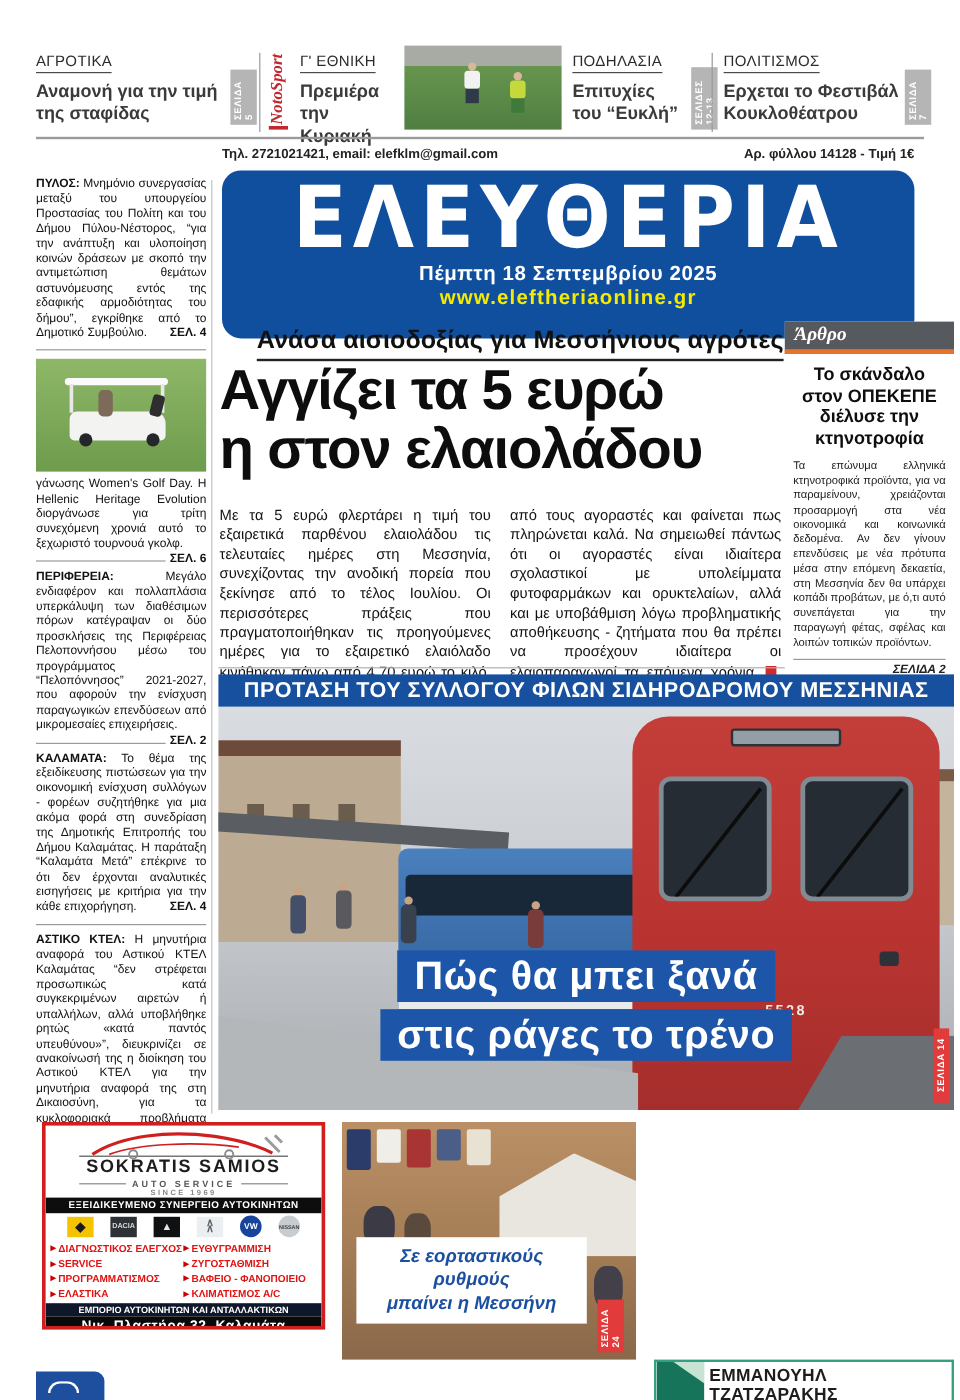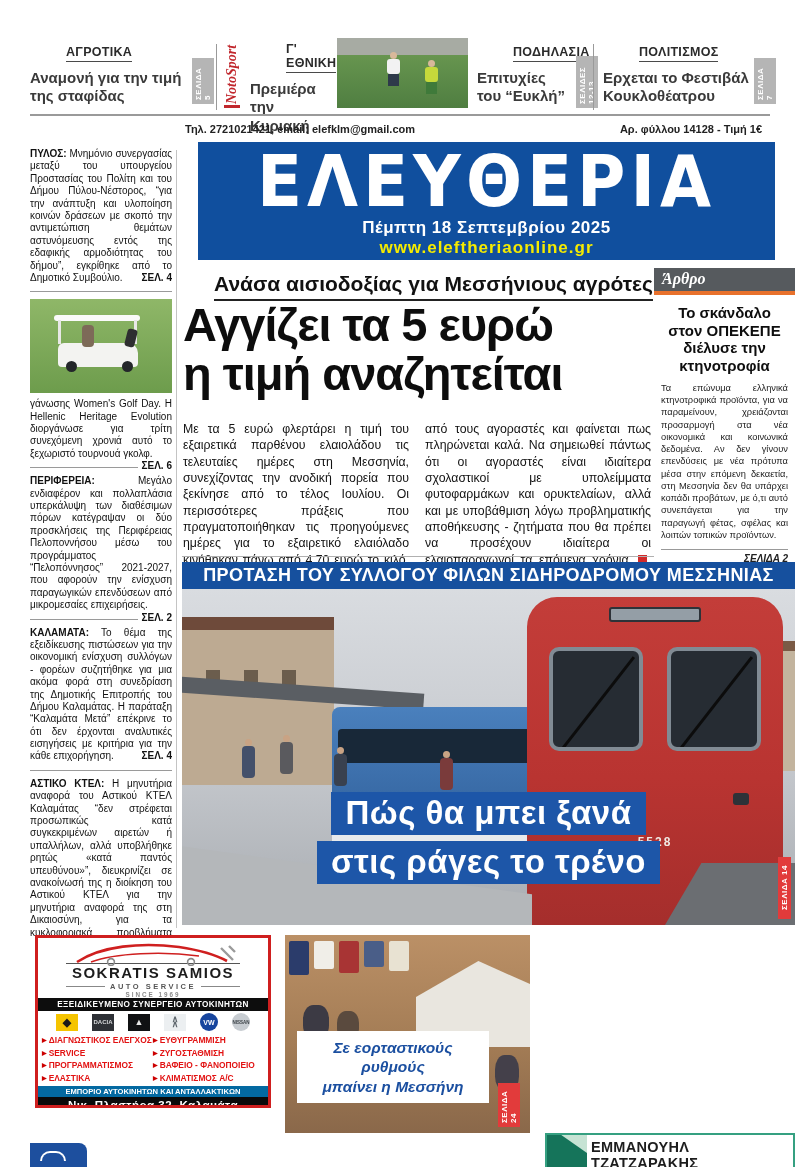--- a/index.html
+++ b/index.html
@@ -5,22 +5,22 @@
   * { margin:0; padding:0; box-sizing:border-box; }
   html,body { background:#ffffff; }
   #page {
     position:relative; width:800px; height:1167px; margin:0 auto;
     background:#ffffff; overflow:hidden;
     font-family:"Liberation Sans", sans-serif; color:#1a1a1a;
   }
   .abs { position:absolute; }
 
   
-  .cat-label { display:inline-block; font-size:12.5px; font-weight:bold; color:#2b2b2b;
-               border-bottom:1.5px solid #4a4a4a; padding-bottom:2px; letter-spacing:.3px;margin-left:36px;}
+  .cat-label { display:inline-block; font-size:12.5px; font-weight:normal; color:#2b2b2b;
+               border-bottom:1.5px solid #4a4a4a; padding-bottom:2px; letter-spacing:.3px;}
   .cat-title { margin-top:7px; font-size:15px; font-weight:bold; color:#3a3a3a; line-height:1.22; }
   .vtag { writing-mode:vertical-rl; transform:rotate(180deg);
           background:#b5b5b5; color:#fff; font-size:8px; font-weight:bold;
           padding:4px 2px; letter-spacing:.5px; display:flex; align-items:center; justify-content:center;}
   .vtag.red { background:#e23b3b; }
   .vdiv { width:1px; background:#9a9a9a; }
   .noto { writing-mode:vertical-rl; transform:rotate(180deg);
           color:#c1272d; font-family:"Liberation Serif", serif; font-style:italic;
           font-weight:bold; font-size:14px; border-top:3px solid #c1272d; padding:1px 0; }
   .photo-soccer { background:linear-gradient(180deg,#a7aba3 0%,#a7aba3 24%,#67954f 24%,#4f7e41 100%);
@@ -119,21 +119,21 @@
   .sok-tag { font-size:7.5px; font-weight:bold; letter-spacing:2.5px; color:#555;}
   .sok-since { font-size:6.3px; letter-spacing:2px; color:#8a8a8a; font-weight:bold;}
   .sok-bar1 { background:#0d0d0d; color:#fff; font-size:8.2px; font-weight:bold; text-align:center;
               letter-spacing:.4px; padding:2px 0;}
   .sok-logos { display:flex; justify-content:space-evenly; align-items:center; padding:2px 4px; height:22px;}
   .blogo { width:22px; height:17px; display:flex; align-items:center; justify-content:center;
            font-weight:bold; overflow:hidden;}
   .sok-services { display:flex; padding:1px 4px 2px; }
   .sok-services .scol { width:50%; font-size:8.4px; font-weight:bold; color:#e21212; line-height:1.5;}
   .tri { color:#c00; font-size:6px; margin-right:2px; vertical-align:1px;}
-  .sok-bar2 { background:#0369a1; color:#fff; font-size:7.6px; font-weight:bold; text-align:center; padding:1px 0;}
+  .sok-bar2 { background:#0f172a; color:#fff; font-size:7.6px; font-weight:bold; text-align:center; padding:1px 0;}
   .sok-foot { background:#0a0a0a; color:#fff; text-align:center; flex:1; padding-top:2px;}
   .sok-addr { font-size:11.5px; font-weight:bold; letter-spacing:.5px;}
 
   .ad-messini { width:245px; height:198px; background:linear-gradient(180deg,#bb9066 0%,#a37c55 55%,#8a684a 100%);
                 position:relative; overflow:hidden;}
   .hangrow { position:absolute; top:6px; left:4px; display:flex; gap:5px;}
   .hang { width:20px; border-radius:2px;}
   .tent { position:absolute; right:-6px; top:26px; width:120px; height:86px; background:#e9e6df;
           clip-path:polygon(0 42%, 52% 0, 100% 30%, 100% 100%, 0 100%);}
   .crowdblob { position:absolute; border-radius:40%; }
@@ -192,21 +192,21 @@
     <div class="cat-title">Ερχεται το Φεστιβάλ Κουκλοθέατρου</div>
   </div>
   <div class="abs vtag" style="left:754px; top:58px; height:46px;">ΣΕΛΙΔΑ 7</div>
 
   <div class="abs toprule" style="left:30px; top:114px; width:740px;"></div>
 
   <div class="abs contact-row" style="left:185px; top:123px; width:577px;">
     <span>Τηλ. 2721021421, email: elefklm@gmail.com</span>
     <span>Αρ. φύλλου 14128 - Τιμή 1€</span>
   </div>
-  <div class="abs mast" style="left:198px; top:142px; width:577px; height:118px;">
+  <div class="abs mast" style="left:185px; top:142px; width:577px; height:140px;border-radius:16px;">
     <div class="mast-logo">ΕΛΕΥΘΕΡΙΑ</div>
     <div class="mast-date">Πέμπτη 18 Σεπτεμβρίου 2025</div>
     <div class="mast-url">www.eleftheriaonline.gr</div>
   </div>
 
   <div class="abs sidebar" style="left:30px; top:148px; height:790px;">
     <p><b class="lead">ΠΥΛΟΣ:</b>
       <span>Μνημόνιο συνεργασίας μεταξύ του υπουργείου Προστασίας του Πολίτη και του Δήμου Πύλου-Νέστορος, “για την ανάπτυξη και υλοποίηση κοινών δράσεων με σκοπό την αντιμετώπιση θεμάτων αστυνόμευσης εντός της εδαφικής αρμοδιότητας του δήμου”, εγκρίθηκε από το Δημοτικό Συμβούλιο.</span>
       <b class="pref">ΣΕΛ. 4</b></p>
     <hr class="sep">
@@ -234,21 +234,21 @@
     <p><b class="lead">ΑΣΤΙΚΟ ΚΤΕΛ:</b>
       <span>Η μηνυτήρια αναφορά του Αστικού ΚΤΕΛ Καλαμάτας “δεν στρέφεται προσωπικώς κατά συγκεκριμένων αιρετών ή υπαλλήλων, αλλά υποβλήθηκε ρητώς «κατά παντός υπευθύνου»”, διευκρινίζει σε ανακοίνωσή της η διοίκηση του Αστικού ΚΤΕΛ για την μηνυτήρια αναφορά της στη Δικαιοσύνη, για τα κυκλοφοριακά προβλήματα στην οδό Αθηνών.</span>
       </p>
 
   </div>
   <div class="abs sidebar-main-div" style="left:176px; top:150px; height:778px;"></div>
 
   <div class="abs kicker" style="left:214px; top:272px;">Ανάσα αισιοδοξίας για Μεσσήνιους αγρότες</div>
   <div class="abs headline" style="left:183px; top:300px;">
     <div>Αγγίζει τα 5 ευρώ</div>
-    <div>η τιμή αναζητείται</div>
+    <div>η στον ελαιολάδου</div>
   </div>
   <div class="abs bodycols" style="left:183px; top:421px; width:468px;">
     <div class="col">Με τα 5 ευρώ φλερτάρει η τιμή του εξαιρετικά παρθένου ελαιολάδου τις τελευταίες ημέρες στη Μεσσηνία, συνεχίζοντας την ανοδική πορεία που ξεκίνησε από το τέλος Ιουλίου. Οι περισσότερες πράξεις που πραγματοποιήθηκαν τις προηγούμενες ημέρες για το εξαιρετικό ελαιόλαδο κινήθηκαν πάνω από 4,70 ευρώ το κιλό. Η ποιότητα είναι αυτό που αναζητείται</div>
     <div class="col">
       <span>από τους αγοραστές και φαίνεται πως πληρώνεται καλά. Να σημειωθεί πάντως ότι οι αγοραστές είναι ιδιαίτερα σχολαστικοί με υπολείμματα φυτοφαρμάκων και ορυκτελαίων, αλλά και με υποβάθμιση λόγω προβληματικής αποθήκευσης - ζητήματα που θα πρέπει να προσέχουν ιδιαίτερα οι ελαιοπαραγωγοί τα επόμενα χρόνια.</span><span class="sq"></span><b>ΣΕΛΙΔΑ 5</b>
     </div>
   </div>
   <div class="abs hrline" style="left:182px; top:556px; width:613px;"></div>
 
   <div class="abs opinion" style="left:654px; top:268px;">

